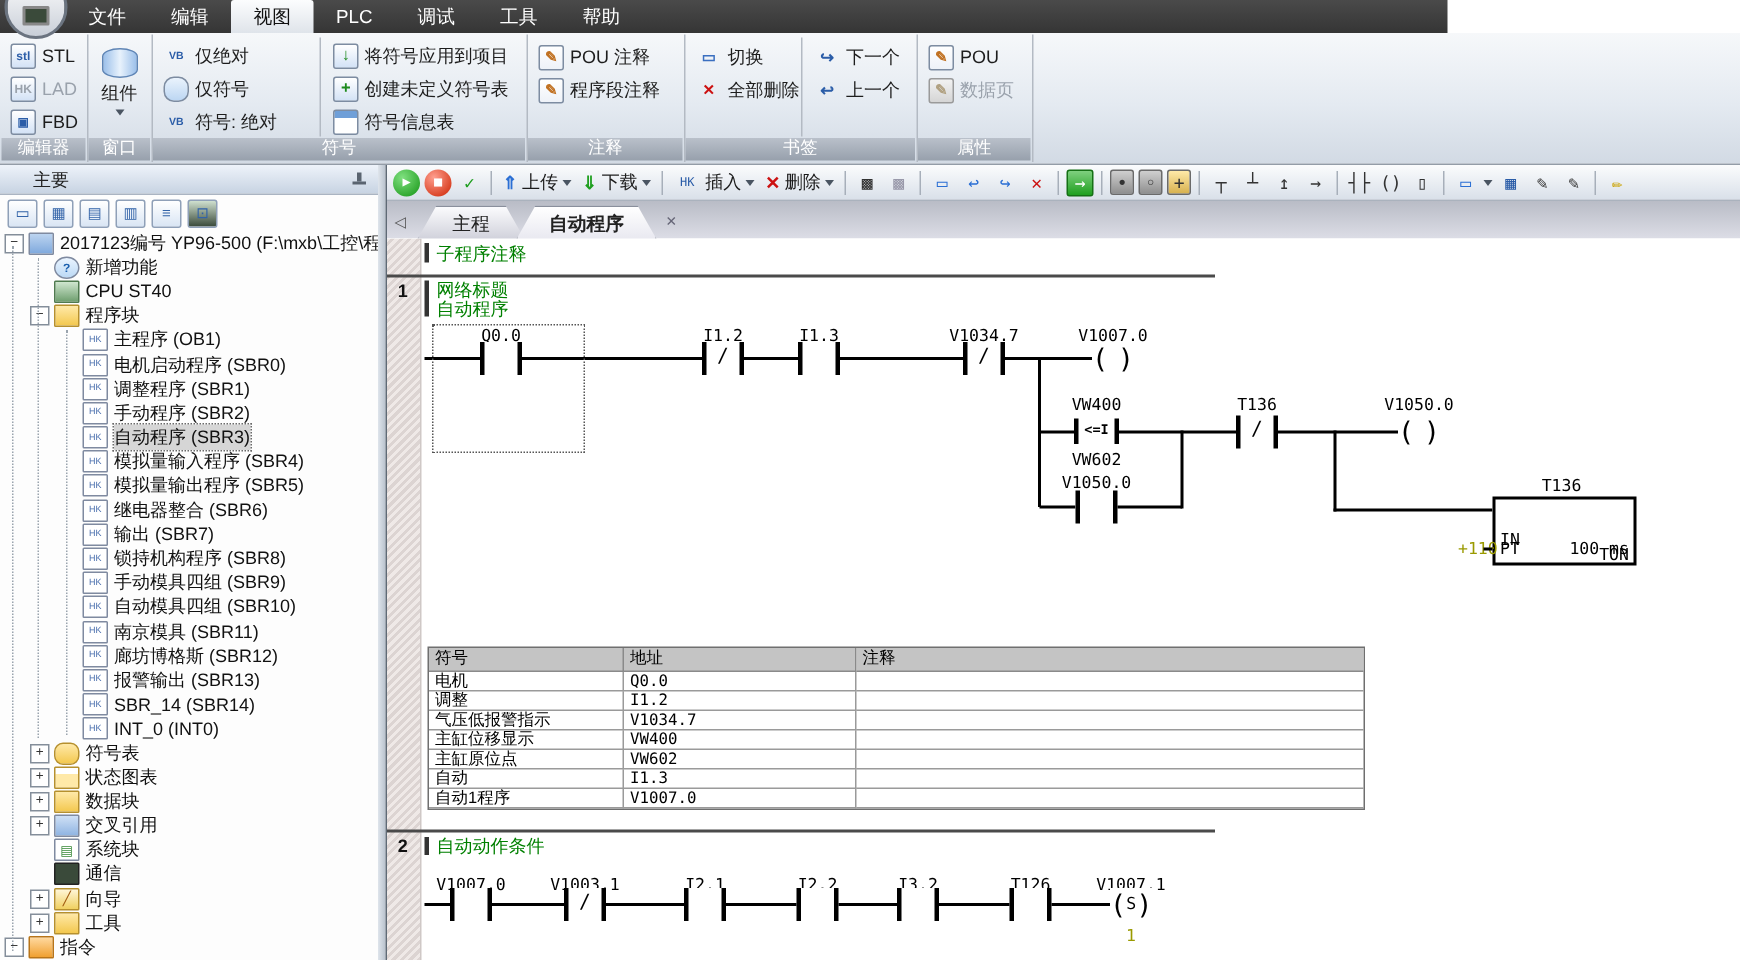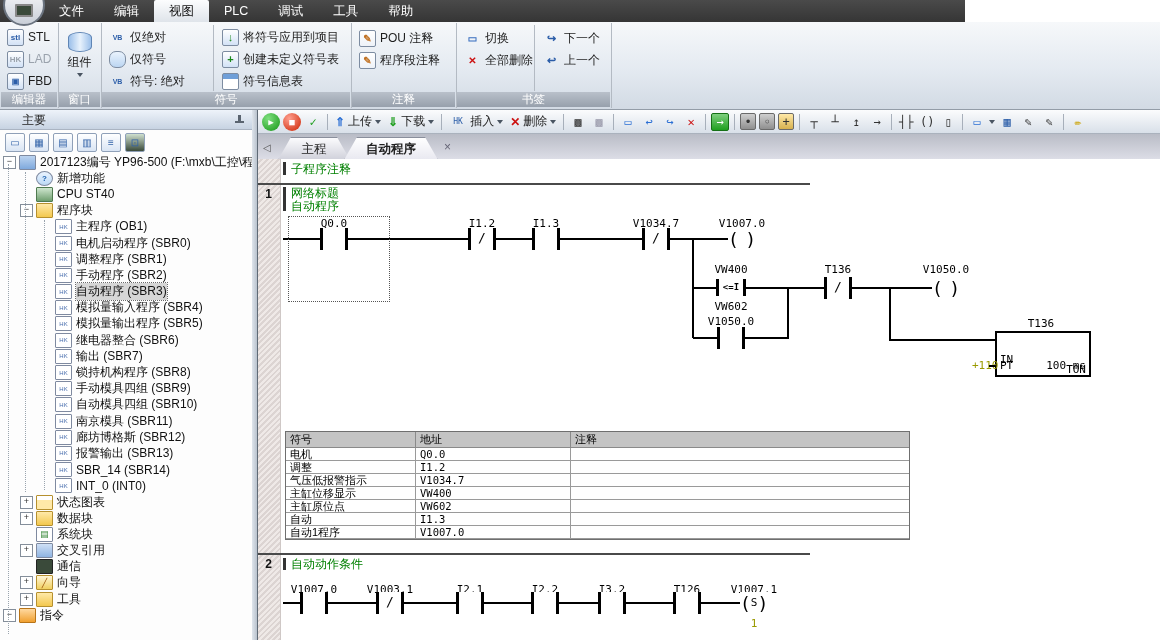--- a/index.html
+++ b/index.html
@@ -248,20 +248,33 @@
           <span>下一个</span>
         </div>
       <div class="rbtn">
           <span class="mini preva noborder"></span>
           <span>上一个</span>
         </div>
     </div>
     <div class="rgrp-label">书签</div>
   </div>
 
+  <div class="rgroup" style="left:611px;width:77px;">
+    <div style="padding:4px 0 0 5px;">
+      <div class="rbtn">
+          <span class="mini page"></span>
+          <span>POU</span>
+        </div>
+      <div class="rbtn dis">
+          <span class="mini gray"></span>
+          <span>数据页</span>
+        </div>
+    </div>
+    <div class="rgrp-label">属性</div>
+  </div>
 </div>
 
 <div class="lpanel">
   <div class="lp-title"><span>主要</span>
     <span class="pin"></span>
   </div>
   <div class="lp-tools">
     <span class="lpico">▭</span>
     <span class="lpico">▦</span>
     <span class="lpico">▤</span>
@@ -393,43 +406,48 @@
         <span class="ticon"></span>
         <span class="tlabel">SBR_14 (SBR14)</span>
       </div>
 
       <div class="trow d2 noexp pou">
         <span class="expbox"></span>
         <span class="ticon"></span>
         <span class="tlabel">INT_0 (INT0)</span>
       </div>
 
+      <div class="trow d1 plus symtab">
+        <span class="expbox"></span>
+        <span class="ticon"></span>
+        <span class="tlabel">符号表</span>
+      </div>
 
       <div class="trow d1 plus chart">
         <span class="expbox"></span>
         <span class="ticon"></span>
         <span class="tlabel">状态图表</span>
       </div>
 
       <div class="trow d1 plus datablock">
         <span class="expbox"></span>
         <span class="ticon"></span>
         <span class="tlabel">数据块</span>
       </div>
 
+      <div class="trow d1 plus crossref">
+        <span class="expbox"></span>
+        <span class="ticon"></span>
+        <span class="tlabel">交叉引用</span>
+      </div>
+
       <div class="trow d1 noexp sysblock">
         <span class="expbox"></span>
         <span class="ticon"></span>
         <span class="tlabel">系统块</span>
-      </div>
-
-      <div class="trow d1 plus crossref">
-        <span class="expbox"></span>
-        <span class="ticon"></span>
-        <span class="tlabel">交叉引用</span>
       </div>
 
       <div class="trow d1 noexp comm">
         <span class="expbox"></span>
         <span class="ticon"></span>
         <span class="tlabel">通信</span>
       </div>
 
       <div class="trow d1 plus wizard">
         <span class="expbox"></span>

